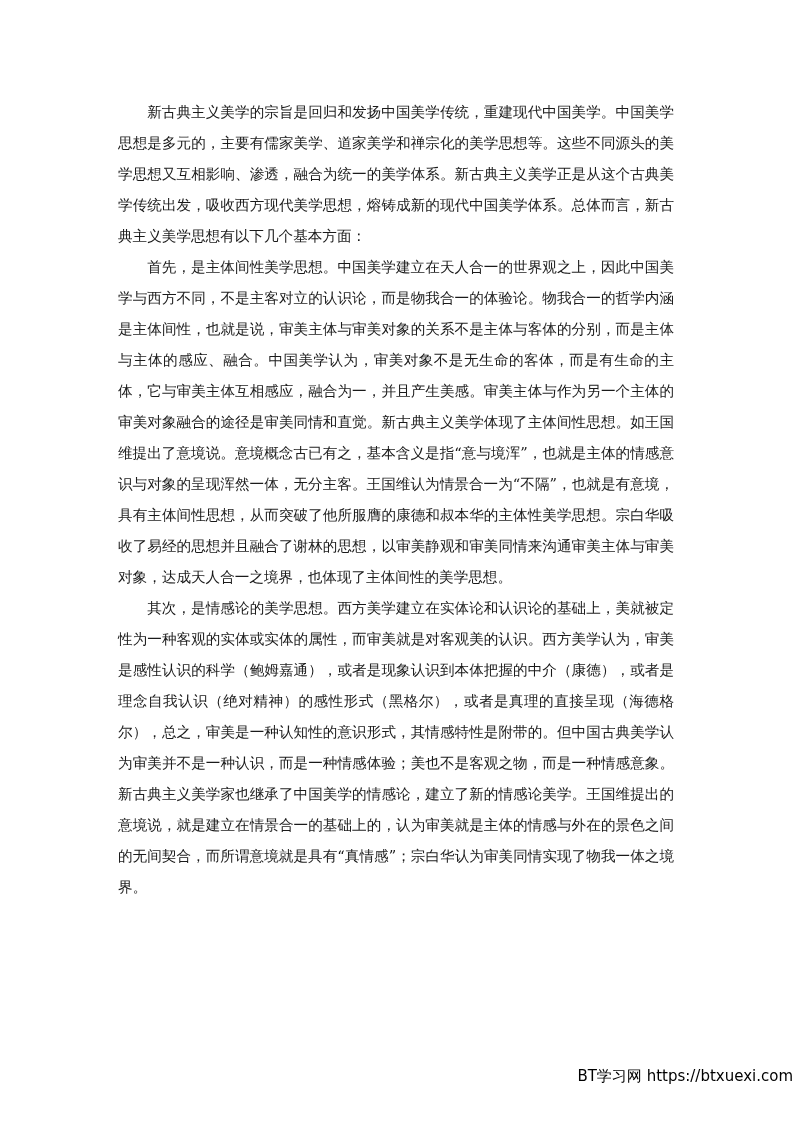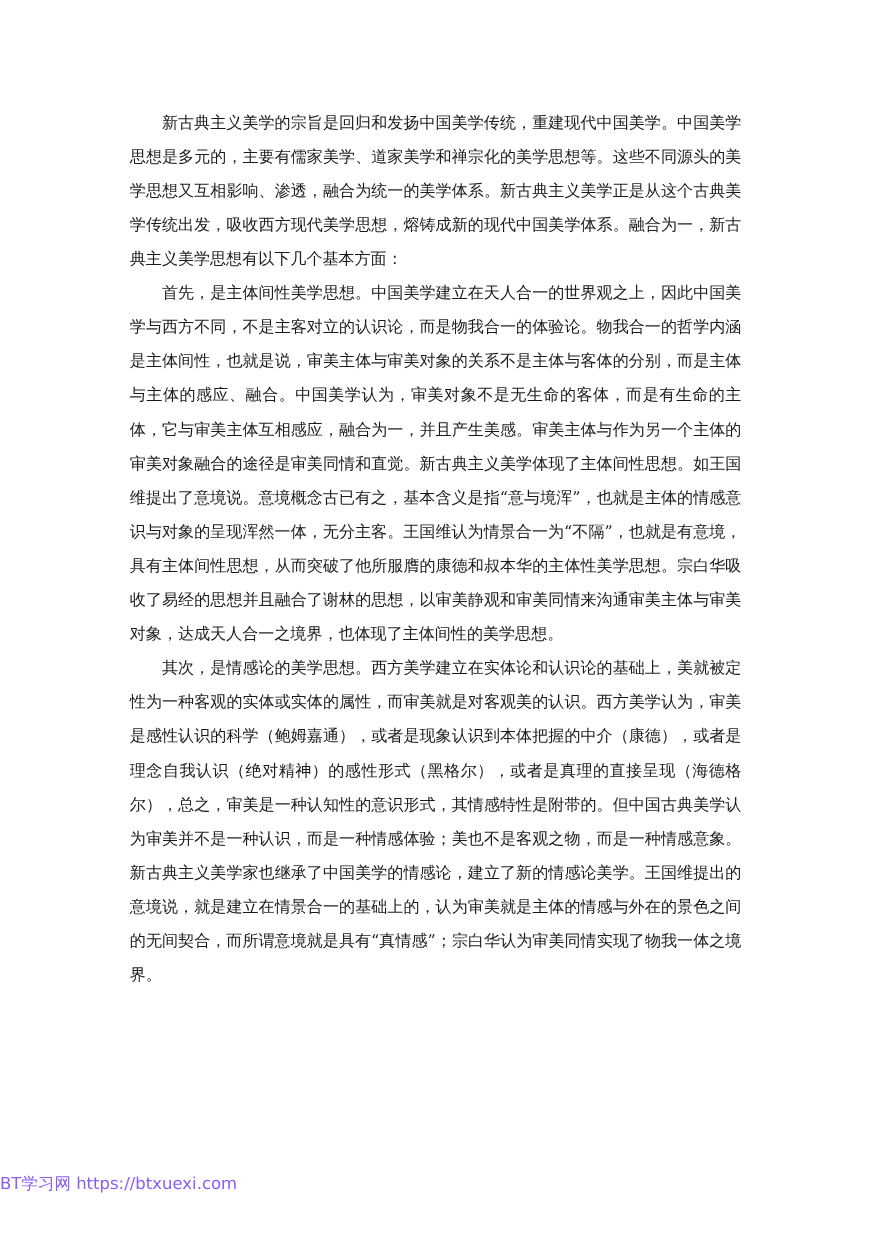--- a/index.html
+++ b/index.html
@@ -29,28 +29,28 @@
       text-align: justify;
       text-align-last: left;
       letter-spacing: 0px;
       word-break: break-all;
     }
     .footer {
       position: absolute;
       left: 0;
       top: 1067px;
       width: 793px;
-      text-align: left;
+      text-align: right;
       font-family: "DejaVu Sans", "Liberation Sans", sans-serif;
       font-size: 15px;
-      color: #8b5cf6;
+      color: #000000;
     }
   </style>
 </head>
 <body>
 
 <div class="page">
-  <p class="para">新古典主义美学的宗旨是回归和发扬中国美学传统，重建现代中国美学。中国美学思想是多元的，主要有儒家美学、道家美学和禅宗化的美学思想等。这些不同源头的美学思想又互相影响、渗透，融合为统一的美学体系。新古典主义美学正是从这个古典美学传统出发，吸收西方现代美学思想，熔铸成新的现代中国美学体系。融合为一，新古典主义美学思想有以下几个基本方面：</p>
+  <p class="para">新古典主义美学的宗旨是回归和发扬中国美学传统，重建现代中国美学。中国美学思想是多元的，主要有儒家美学、道家美学和禅宗化的美学思想等。这些不同源头的美学思想又互相影响、渗透，融合为统一的美学体系。新古典主义美学正是从这个古典美学传统出发，吸收西方现代美学思想，熔铸成新的现代中国美学体系。总体而言，新古典主义美学思想有以下几个基本方面：</p>
   <p class="para">首先，是主体间性美学思想。中国美学建立在天人合一的世界观之上，因此中国美学与西方不同，不是主客对立的认识论，而是物我合一的体验论。物我合一的哲学内涵是主体间性，也就是说，审美主体与审美对象的关系不是主体与客体的分别，而是主体与主体的感应、融合。中国美学认为，审美对象不是无生命的客体，而是有生命的主体，它与审美主体互相感应，融合为一，并且产生美感。审美主体与作为另一个主体的审美对象融合的途径是审美同情和直觉。新古典主义美学体现了主体间性思想。如王国维提出了意境说。意境概念古已有之，基本含义是指“意与境浑”，也就是主体的情感意识与对象的呈现浑然一体，无分主客。王国维认为情景合一为“不隔”，也就是有意境，具有主体间性思想，从而突破了他所服膺的康德和叔本华的主体性美学思想。宗白华吸收了易经的思想并且融合了谢林的思想，以审美静观和审美同情来沟通审美主体与审美对象，达成天人合一之境界，也体现了主体间性的美学思想。</p>
   <p class="para">其次，是情感论的美学思想。西方美学建立在实体论和认识论的基础上，美就被定性为一种客观的实体或实体的属性，而审美就是对客观美的认识。西方美学认为，审美是感性认识的科学（鲍姆嘉通），或者是现象认识到本体把握的中介（康德），或者是理念自我认识（绝对精神）的感性形式（黑格尔），或者是真理的直接呈现（海德格尔），总之，审美是一种认知性的意识形式，其情感特性是附带的。但中国古典美学认为审美并不是一种认识，而是一种情感体验；美也不是客观之物，而是一种情感意象。新古典主义美学家也继承了中国美学的情感论，建立了新的情感论美学。王国维提出的意境说，就是建立在情景合一的基础上的，认为审美就是主体的情感与外在的景色之间的无间契合，而所谓意境就是具有“真情感”；宗白华认为审美同情实现了物我一体之境界。</p>
 </div>
 
 <div class="footer">BT学习网 https://btxuexi.com</div>
 
 </body></html>

